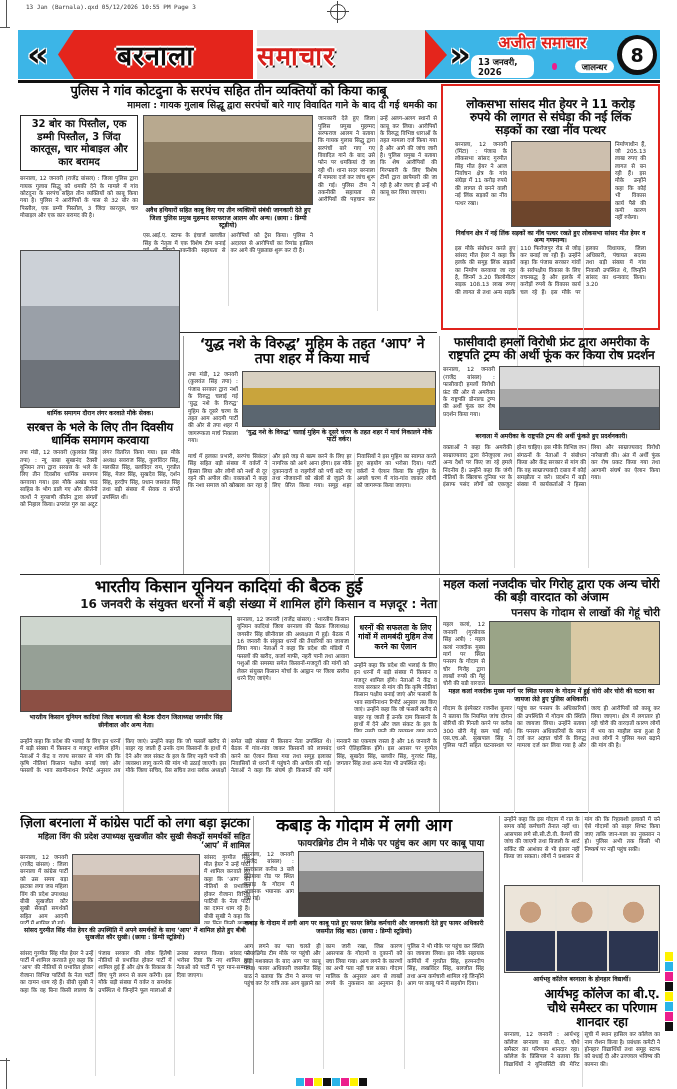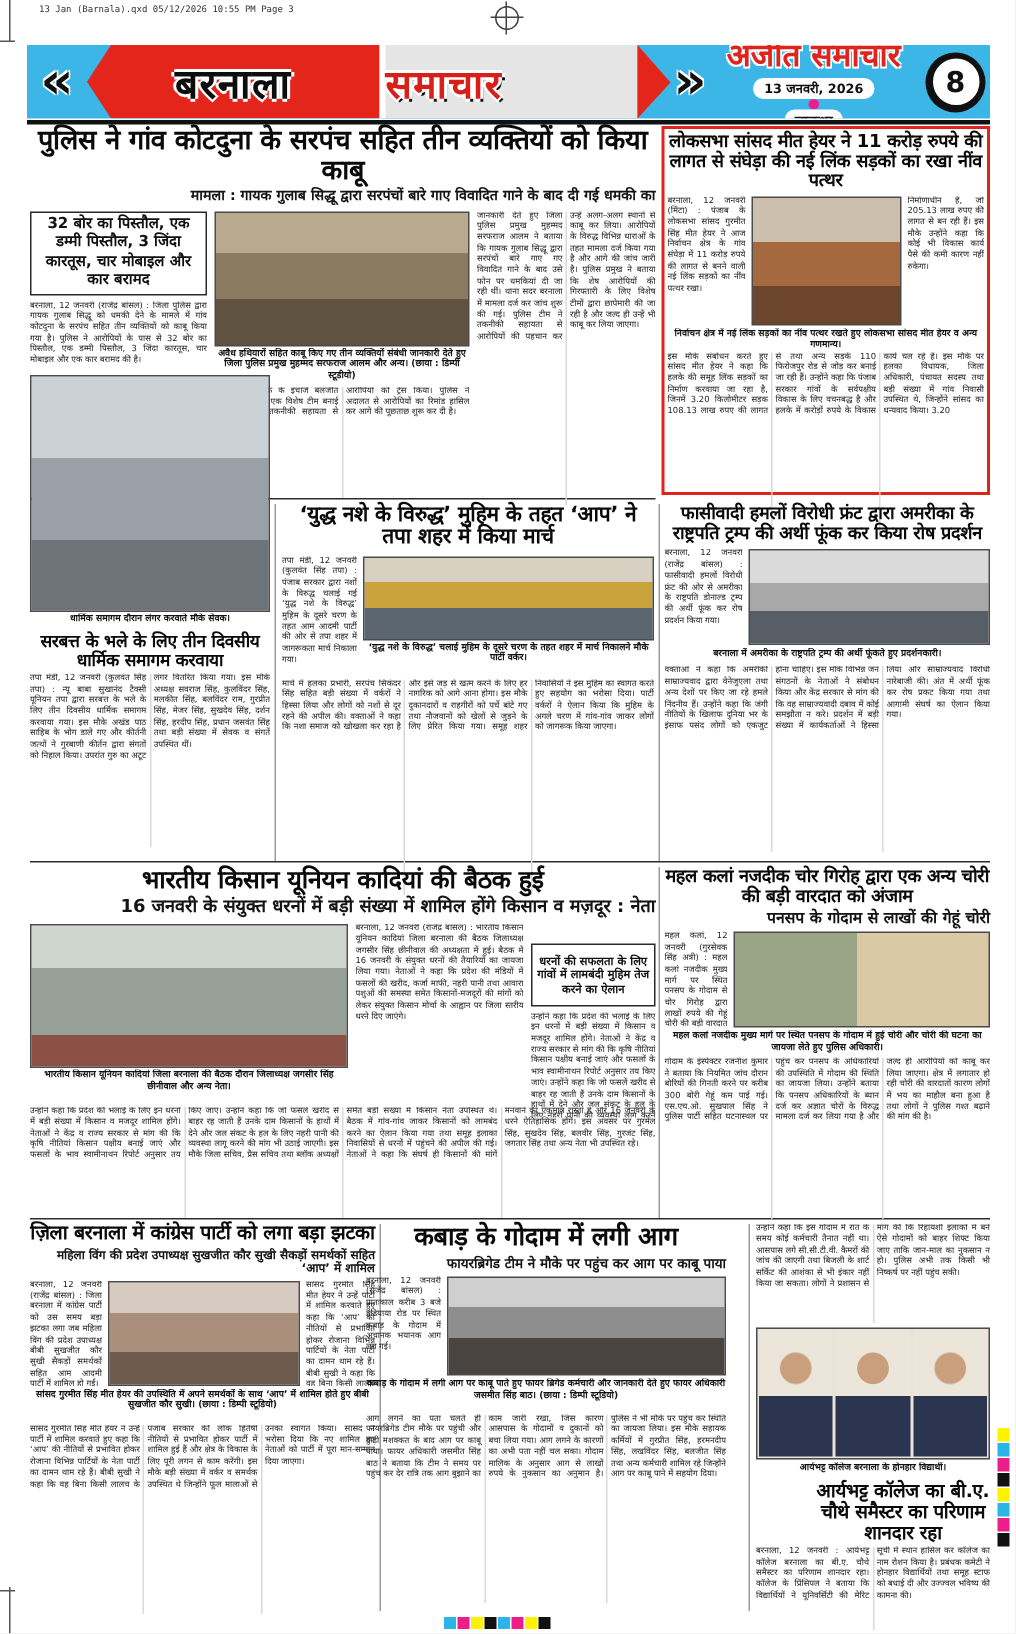--- a/index.html
+++ b/index.html
@@ -24,42 +24,42 @@
   .mast-red{width:195px;background:#e4251c;clip-path:polygon(16px 0,100% 0,100% 100%,16px 100%,0 50%);
             display:flex;align-items:center;justify-content:center;}
   .mast-red .t{font-size:27px;font-weight:900;color:#0d0d0d;letter-spacing:1px;
             text-shadow:-2px 0 0 #fff,2px 0 0 #fff,0 -2px 0 #fff,0 2px 0 #fff;}
   .mast-yellow{width:168px;background:#e5e5e5;display:flex;align-items:center;justify-content:flex-start;
             border-left:4px solid #fff;}
   .mast-yellow .t{font-size:26px;font-weight:900;color:#d81f1a;letter-spacing:1px;
             text-shadow:-2px 0 0 #fff,2px 0 0 #fff,0 -2px 0 #fff,0 2px 0 #fff,2px 2px 0 #111;}
   .mast-point{width:0;height:0;border-top:25px solid transparent;border-bottom:24px solid transparent;border-left:22px solid #e4251c;}
   .mast-right{flex:1;display:flex;flex-direction:column;align-items:center;justify-content:center;gap:2px;}
-  .brand{font-size:21px;font-weight:900;color:#e0231d;
+  .brand{font-size:16px;font-weight:900;color:#e0231d;
          text-shadow:-1px -1px 0 #fff,1px -1px 0 #fff,-1px 1px 0 #fff,1px 1px 0 #fff;}
-  .pillrow{display:flex;align-items:center;gap:0;flex-direction:column;}
+  .pillrow{display:flex;align-items:center;gap:18px;}
   .pill{background:#fff;border-radius:7px;padding:1px 7px;font-size:8.5px;font-weight:700;color:#111;}
   .dot{width:7px;height:7px;border-radius:50%;background:#ec1e8c;}
   .mast-page{width:46px;display:flex;align-items:center;justify-content:center;}
   .disc{width:40px;height:40px;border-radius:50%;background:#111;display:flex;align-items:center;justify-content:center;}
   .disc .inner{width:31px;height:31px;border-radius:50%;background:#fff;border:2px solid #111;
                display:flex;align-items:center;justify-content:center;font-size:19px;font-weight:900;color:#111;}
   .mastbar{left:18px;top:80px;width:642px;height:3px;background:#111;}
   
   .hl{font-weight:900;color:#0a0a0a;text-align:center;line-height:1.1;letter-spacing:-0.2px;}
   .sub{font-weight:800;color:#141414;text-align:right;line-height:1.15;}
   .body-sm{font-size:5.6px;line-height:1.32;text-align:justify;color:#222;overflow:hidden;}
   .cols2{column-count:2;column-gap:5px;column-rule:1px solid #d9d9d9;}
   .cols3{column-count:3;column-gap:5px;column-rule:1px solid #d9d9d9;}
   .cols4{column-count:4;column-gap:5px;column-rule:1px solid #d9d9d9;}
   .caption{font-size:6.1px;font-weight:800;text-align:center;line-height:1.25;color:#111;overflow:hidden;}
   .photo{border:1px solid #4a4a4a;box-sizing:border-box;position:relative;overflow:hidden;}
   .kickbox{border:1.5px solid #2a2a2a;box-sizing:border-box;display:flex;align-items:center;justify-content:center;
            text-align:center;font-weight:900;line-height:1.25;padding:3px;overflow:hidden;}
-  .redbox{border:2px solid #e0231d;box-sizing:border-box;padding:2px;}
+  .redbox{border:2px solid #e0231d;box-sizing:border-box;padding:12px;}
   .vrule{width:1px;background:#9a9a9a;}
   .hrule{height:1px;background:#2c2c2c;}
   .row{display:flex;}
   
   .portrait{flex:1;margin:1px;background:
       radial-gradient(circle at 50% 30%,#c99f7e 0 16%,rgba(0,0,0,0) 17%),
       linear-gradient(180deg,#ece5da 0 52%,#2c3550 52%);}
 </style>
 </head>
 <body>
@@ -106,21 +106,21 @@
   <div class="abs hrule" style="left:20px;top:332px;width:417px;"></div>
   <div class="abs hrule" style="left:20px;top:574px;width:640px;"></div>
   <div class="abs hrule" style="left:20px;top:812px;width:640px;"></div>
   <div class="abs vrule" style="left:439px;top:336px;height:238px;"></div>
   <div class="abs vrule" style="left:439px;top:578px;height:234px;"></div>
   <div class="abs vrule" style="left:183px;top:336px;height:238px;"></div>
   <div class="abs vrule" style="left:253px;top:816px;height:258px;"></div>
   <div class="abs vrule" style="left:499px;top:816px;height:258px;"></div>
 
   <div class="abs" style="left:20px;top:84px;width:417px;height:246px;">
-    <div class="hl" style="font-size:18px;">पुलिस ने गांव कोटदुना के सरपंच सहित तीन व्यक्तियों को किया काबू</div>
+    <div class="hl" style="font-size:13px;">पुलिस ने गांव कोटदुना के सरपंच सहित तीन व्यक्तियों को किया काबू</div>
     <div class="sub" style="font-size:9.5px;margin-top:2px;">मामला : गायक गुलाब सिद्धू द्वारा सरपंचों बारे गाए विवादित गाने के बाद दी गई धमकी का</div>
     <div class="row" style="margin-top:4px;gap:5px;height:196px;">
       <div style="width:118px;">
         <div class="kickbox" style="height:56px;font-size:10px;">32 बोर का पिस्तौल, एक डम्मी पिस्तौल, 3 जिंदा कारतूस, चार मोबाइल और कार बरामद</div>
         <div class="body-sm" style="height:134px;margin-top:4px;">बरनाला, 12 जनवरी (राजेंद्र बांसल) : जिला पुलिस द्वारा गायक गुलाब सिद्धू को धमकी देने के मामले में गांव कोटदुना के सरपंच सहित तीन व्यक्तियों को काबू किया गया है। पुलिस ने आरोपियों के पास से 32 बोर का पिस्तौल, एक डम्मी पिस्तौल, 3 जिंदा कारतूस, चार मोबाइल और एक कार बरामद की है।</div>
       </div>
       <div style="width:170px;">
         <div class="photo" style="height:90px;background:linear-gradient(180deg,#b8a98f 0 30%,#8b7b61 30% 65%,#5f5240 65%);"></div>
         <div class="caption" style="height:24px;margin-top:1px;">अवैध हथियारों सहित काबू किए गए तीन व्यक्तियों संबंधी जानकारी देते हुए जिला पुलिस प्रमुख मुहम्मद सरफराज आलम और अन्य। (छाया : डिम्पी स्टूडीयो)</div>
         <div class="body-sm cols2" style="height:74px;margin-top:2px;">एस.आई.ए. स्टाफ के इंचार्ज बलजीत सिंह के नेतृत्व में एक विशेष टीम बनाई गई थी जिसने तकनीकी सहायता से आरोपियों को ट्रेस किया। पुलिस ने अदालत से आरोपियों का रिमांड हासिल कर आगे की पूछताछ शुरू कर दी है।</div>
@@ -175,21 +175,21 @@
     <div class="hl" style="font-size:16.5px;">भारतीय किसान यूनियन कादियां की बैठक हुई</div>
     <div class="sub" style="font-size:12px;margin-top:2px;">16 जनवरी के संयुक्त धरनों में बड़ी संख्या में शामिल होंगे किसान व मज़दूर : नेता</div>
     <div class="row" style="margin-top:4px;gap:5px;height:118px;">
       <div style="width:212px;">
         <div class="photo" style="height:96px;background:linear-gradient(180deg,#ced6ce 0 30%,#96a096 30% 78%,#8c4f44 78%);"></div>
         <div class="caption" style="height:18px;margin-top:1px;">भारतीय किसान यूनियन कादियां जिला बरनाला की बैठक दौरान जिलाध्यक्ष जगसीर सिंह छीनीवाल और अन्य नेता।</div>
       </div>
       <div style="width:112px;">
         <div class="body-sm" style="height:118px;">बरनाला, 12 जनवरी (राजेंद्र बांसल) : भारतीय किसान यूनियन कादियां जिला बरनाला की बैठक जिलाध्यक्ष जगसीर सिंह छीनीवाल की अध्यक्षता में हुई। बैठक में 16 जनवरी के संयुक्त धरनों की तैयारियों का जायजा लिया गया। नेताओं ने कहा कि प्रदेश की मंडियों में फसलों की खरीद, कर्जा माफी, नहरी पानी तथा आवारा पशुओं की समस्या समेत किसानों-मजदूरों की मांगों को लेकर संयुक्त किसान मोर्चा के आह्वान पर जिला स्तरीय धरने दिए जाएंगे।</div>
       </div>
-      <div style="flex:1;margin-top:13px;">
+      <div style="flex:1;">
         <div class="kickbox" style="height:42px;font-size:7.6px;">धरनों की सफलता के लिए गांवों में लामबंदी मुहिम तेज करने का ऐलान</div>
         <div class="body-sm" style="height:70px;margin-top:4px;">उन्होंने कहा कि प्रदेश की भलाई के लिए इन धरनों में बड़ी संख्या में किसान व मजदूर शामिल होंगे। नेताओं ने केंद्र व राज्य सरकार से मांग की कि कृषि नीतियां किसान पक्षीय बनाई जाएं और फसलों के भाव स्वामीनाथन रिपोर्ट अनुसार तय किए जाएं। उन्होंने कहा कि जो फसलें खरीद से बाहर रह जाती हैं उनके दाम किसानों के हाथों में देने और जल संकट के हल के लिए नहरी पानी की व्यवस्था लागू करने की मांग भी उठाई जाएगी। इस मौके जिला सचिव, प्रैस सचिव तथा ब्लॉक अध्यक्षों समेत बड़ी संख्या में किसान नेता उपस्थित थे। बैठक में गांव-गांव जाकर किसानों को लामबंद करने का ऐलान किया गया तथा समूह इलाका निवासियों से धरनों में पहुंचने की अपील की गई। नेताओं ने कहा कि संघर्ष ही किसानों की मांगें मनवाने का एकमात्र रास्ता है और 16 जनवरी के धरने ऐतिहासिक होंगे। इस अवसर पर गुरमेल सिंह, सुखदेव सिंह, बलवीर सिंह, गुरजंट सिंह, जगतार सिंह तथा अन्य नेता भी उपस्थित रहे।</div>
       </div>
     </div>
     <div class="body-sm cols4" style="height:74px;margin-top:4px;">उन्होंने कहा कि प्रदेश की भलाई के लिए इन धरनों में बड़ी संख्या में किसान व मजदूर शामिल होंगे। नेताओं ने केंद्र व राज्य सरकार से मांग की कि कृषि नीतियां किसान पक्षीय बनाई जाएं और फसलों के भाव स्वामीनाथन रिपोर्ट अनुसार तय किए जाएं। उन्होंने कहा कि जो फसलें खरीद से बाहर रह जाती हैं उनके दाम किसानों के हाथों में देने और जल संकट के हल के लिए नहरी पानी की व्यवस्था लागू करने की मांग भी उठाई जाएगी। इस मौके जिला सचिव, प्रैस सचिव तथा ब्लॉक अध्यक्षों समेत बड़ी संख्या में किसान नेता उपस्थित थे। बैठक में गांव-गांव जाकर किसानों को लामबंद करने का ऐलान किया गया तथा समूह इलाका निवासियों से धरनों में पहुंचने की अपील की गई। नेताओं ने कहा कि संघर्ष ही किसानों की मांगें मनवाने का एकमात्र रास्ता है और 16 जनवरी के धरने ऐतिहासिक होंगे। इस अवसर पर गुरमेल सिंह, सुखदेव सिंह, बलवीर सिंह, गुरजंट सिंह, जगतार सिंह तथा अन्य नेता भी उपस्थित रहे।</div>
   </div>
 
   <div class="abs" style="left:443px;top:578px;width:217px;height:232px;">
     <div class="hl" style="font-size:12px;">महल कलां नजदीक चोर गिरोह द्वारा एक अन्य चोरी की बड़ी वारदात को अंजाम</div>
     <div class="sub" style="font-size:10.5px;margin-top:2px;">पनसप के गोदाम से लाखों की गेहूं चोरी</div>

